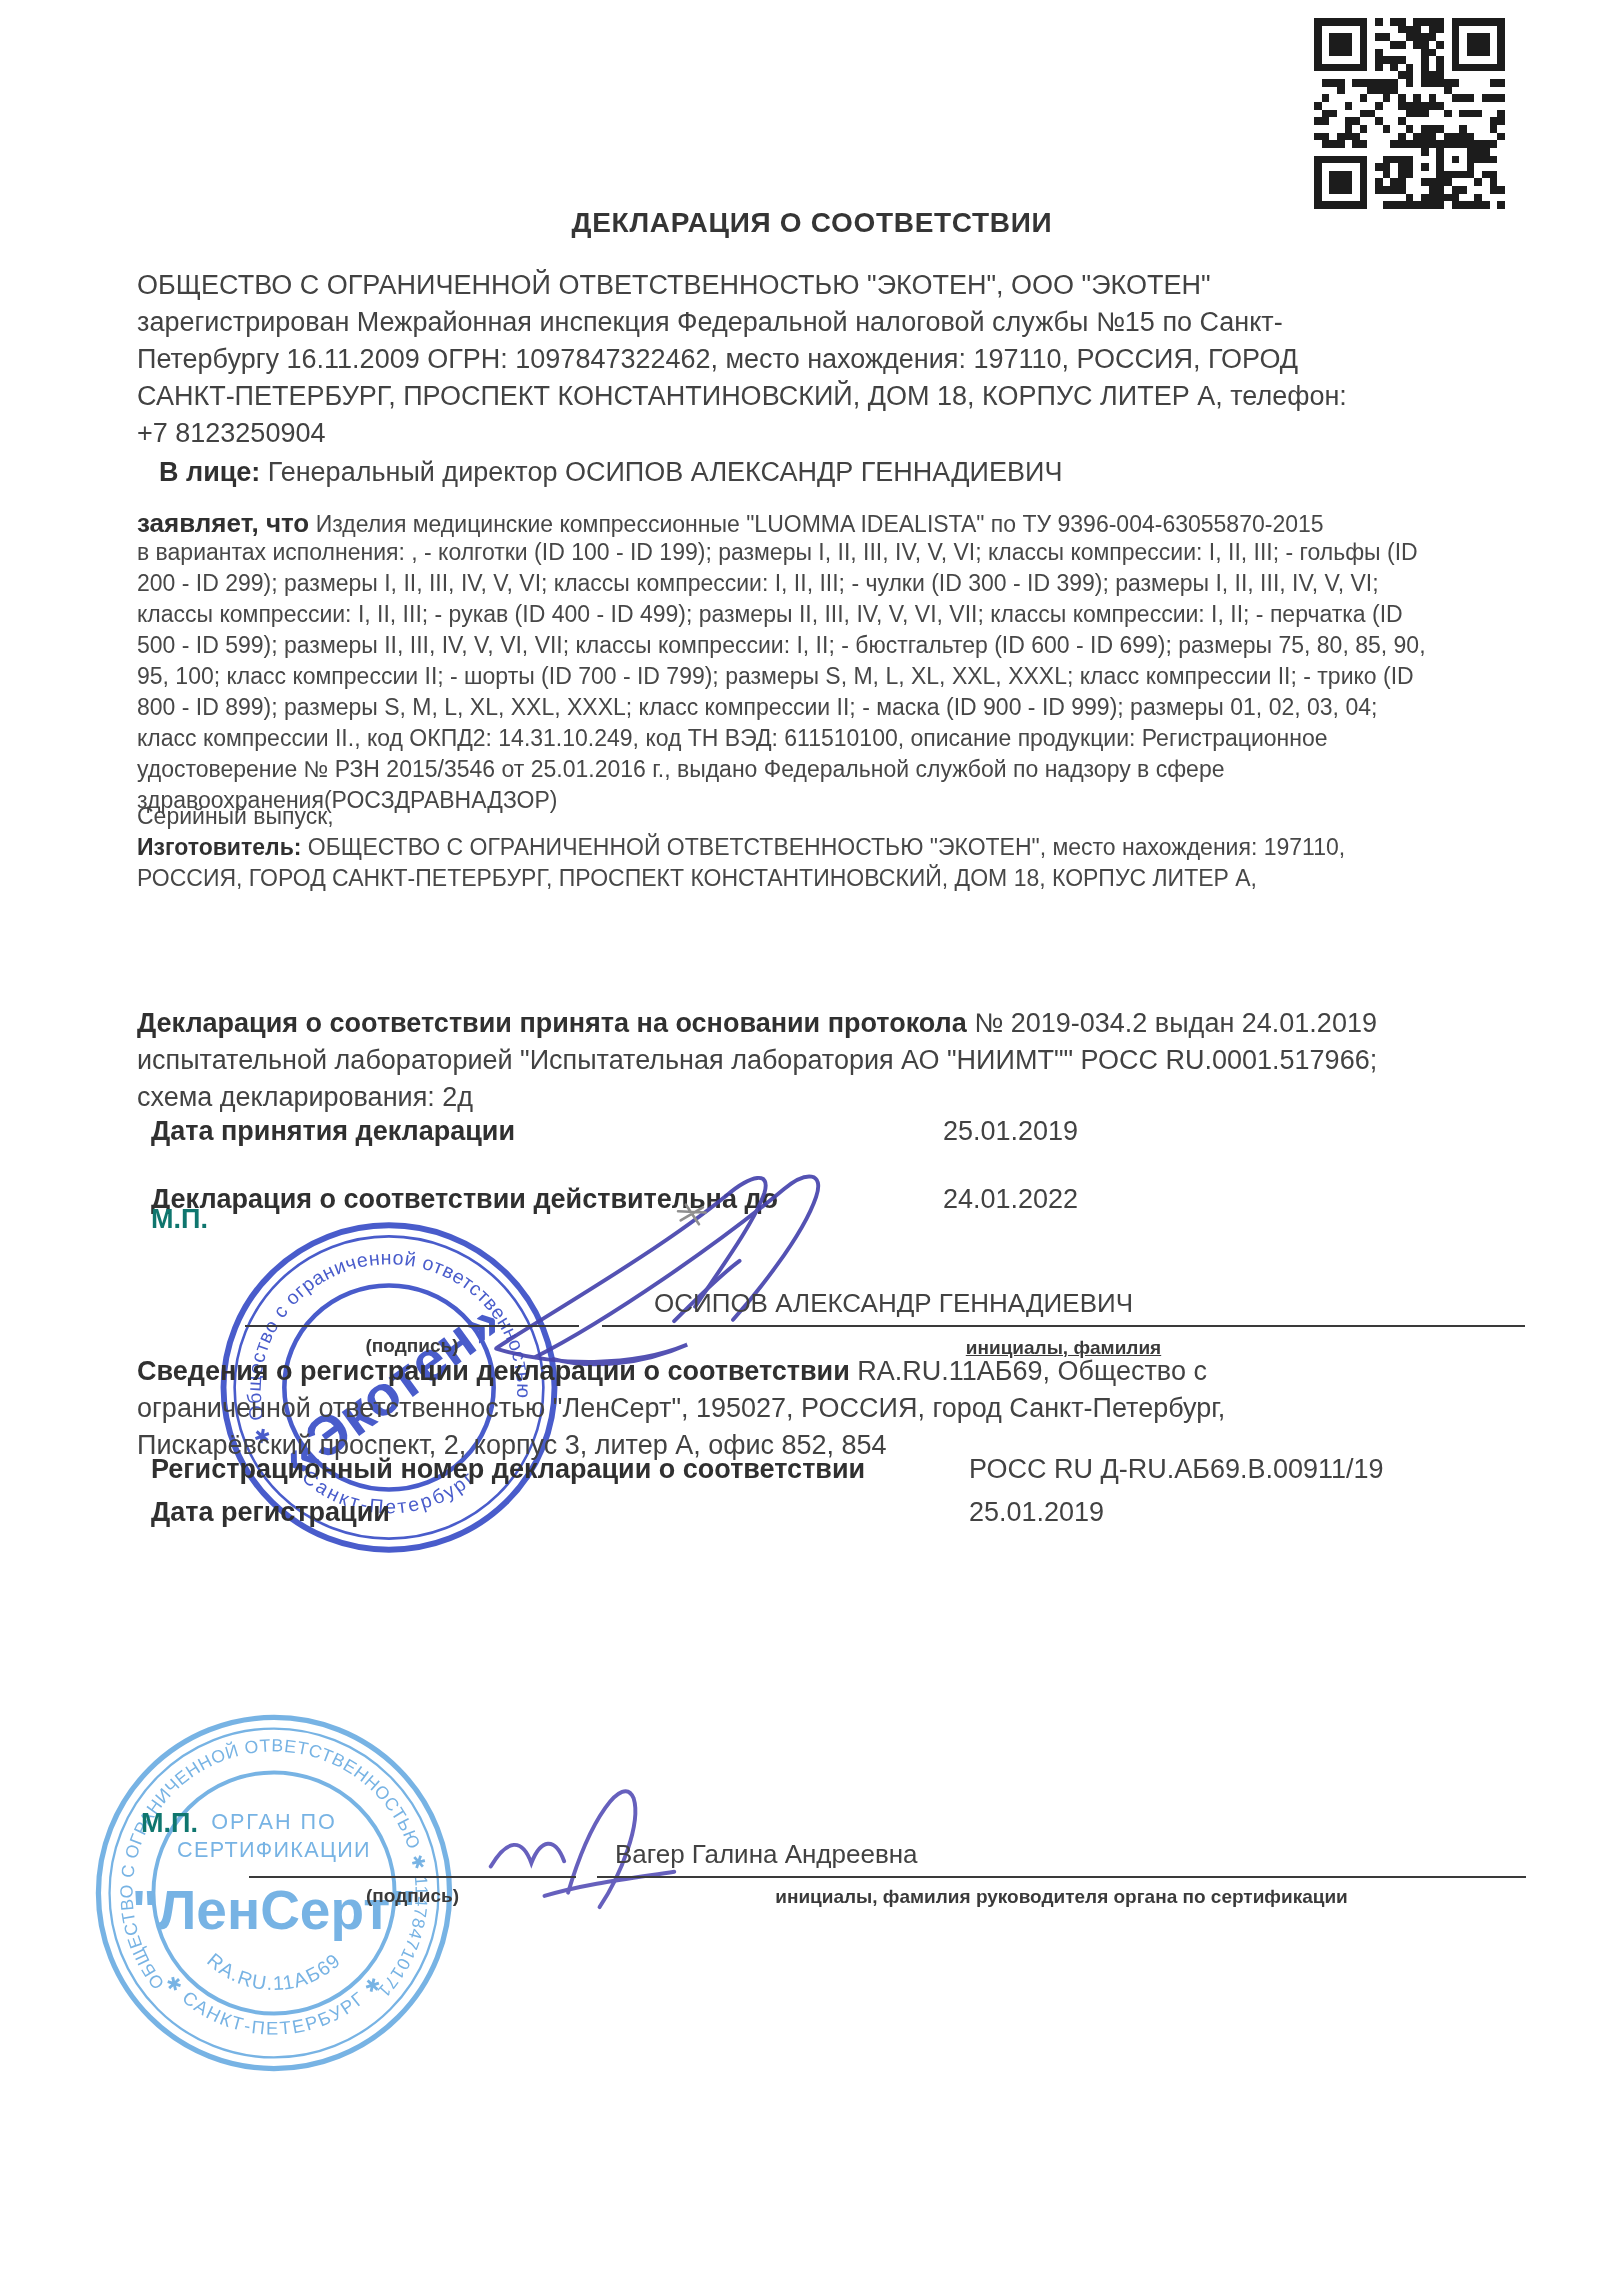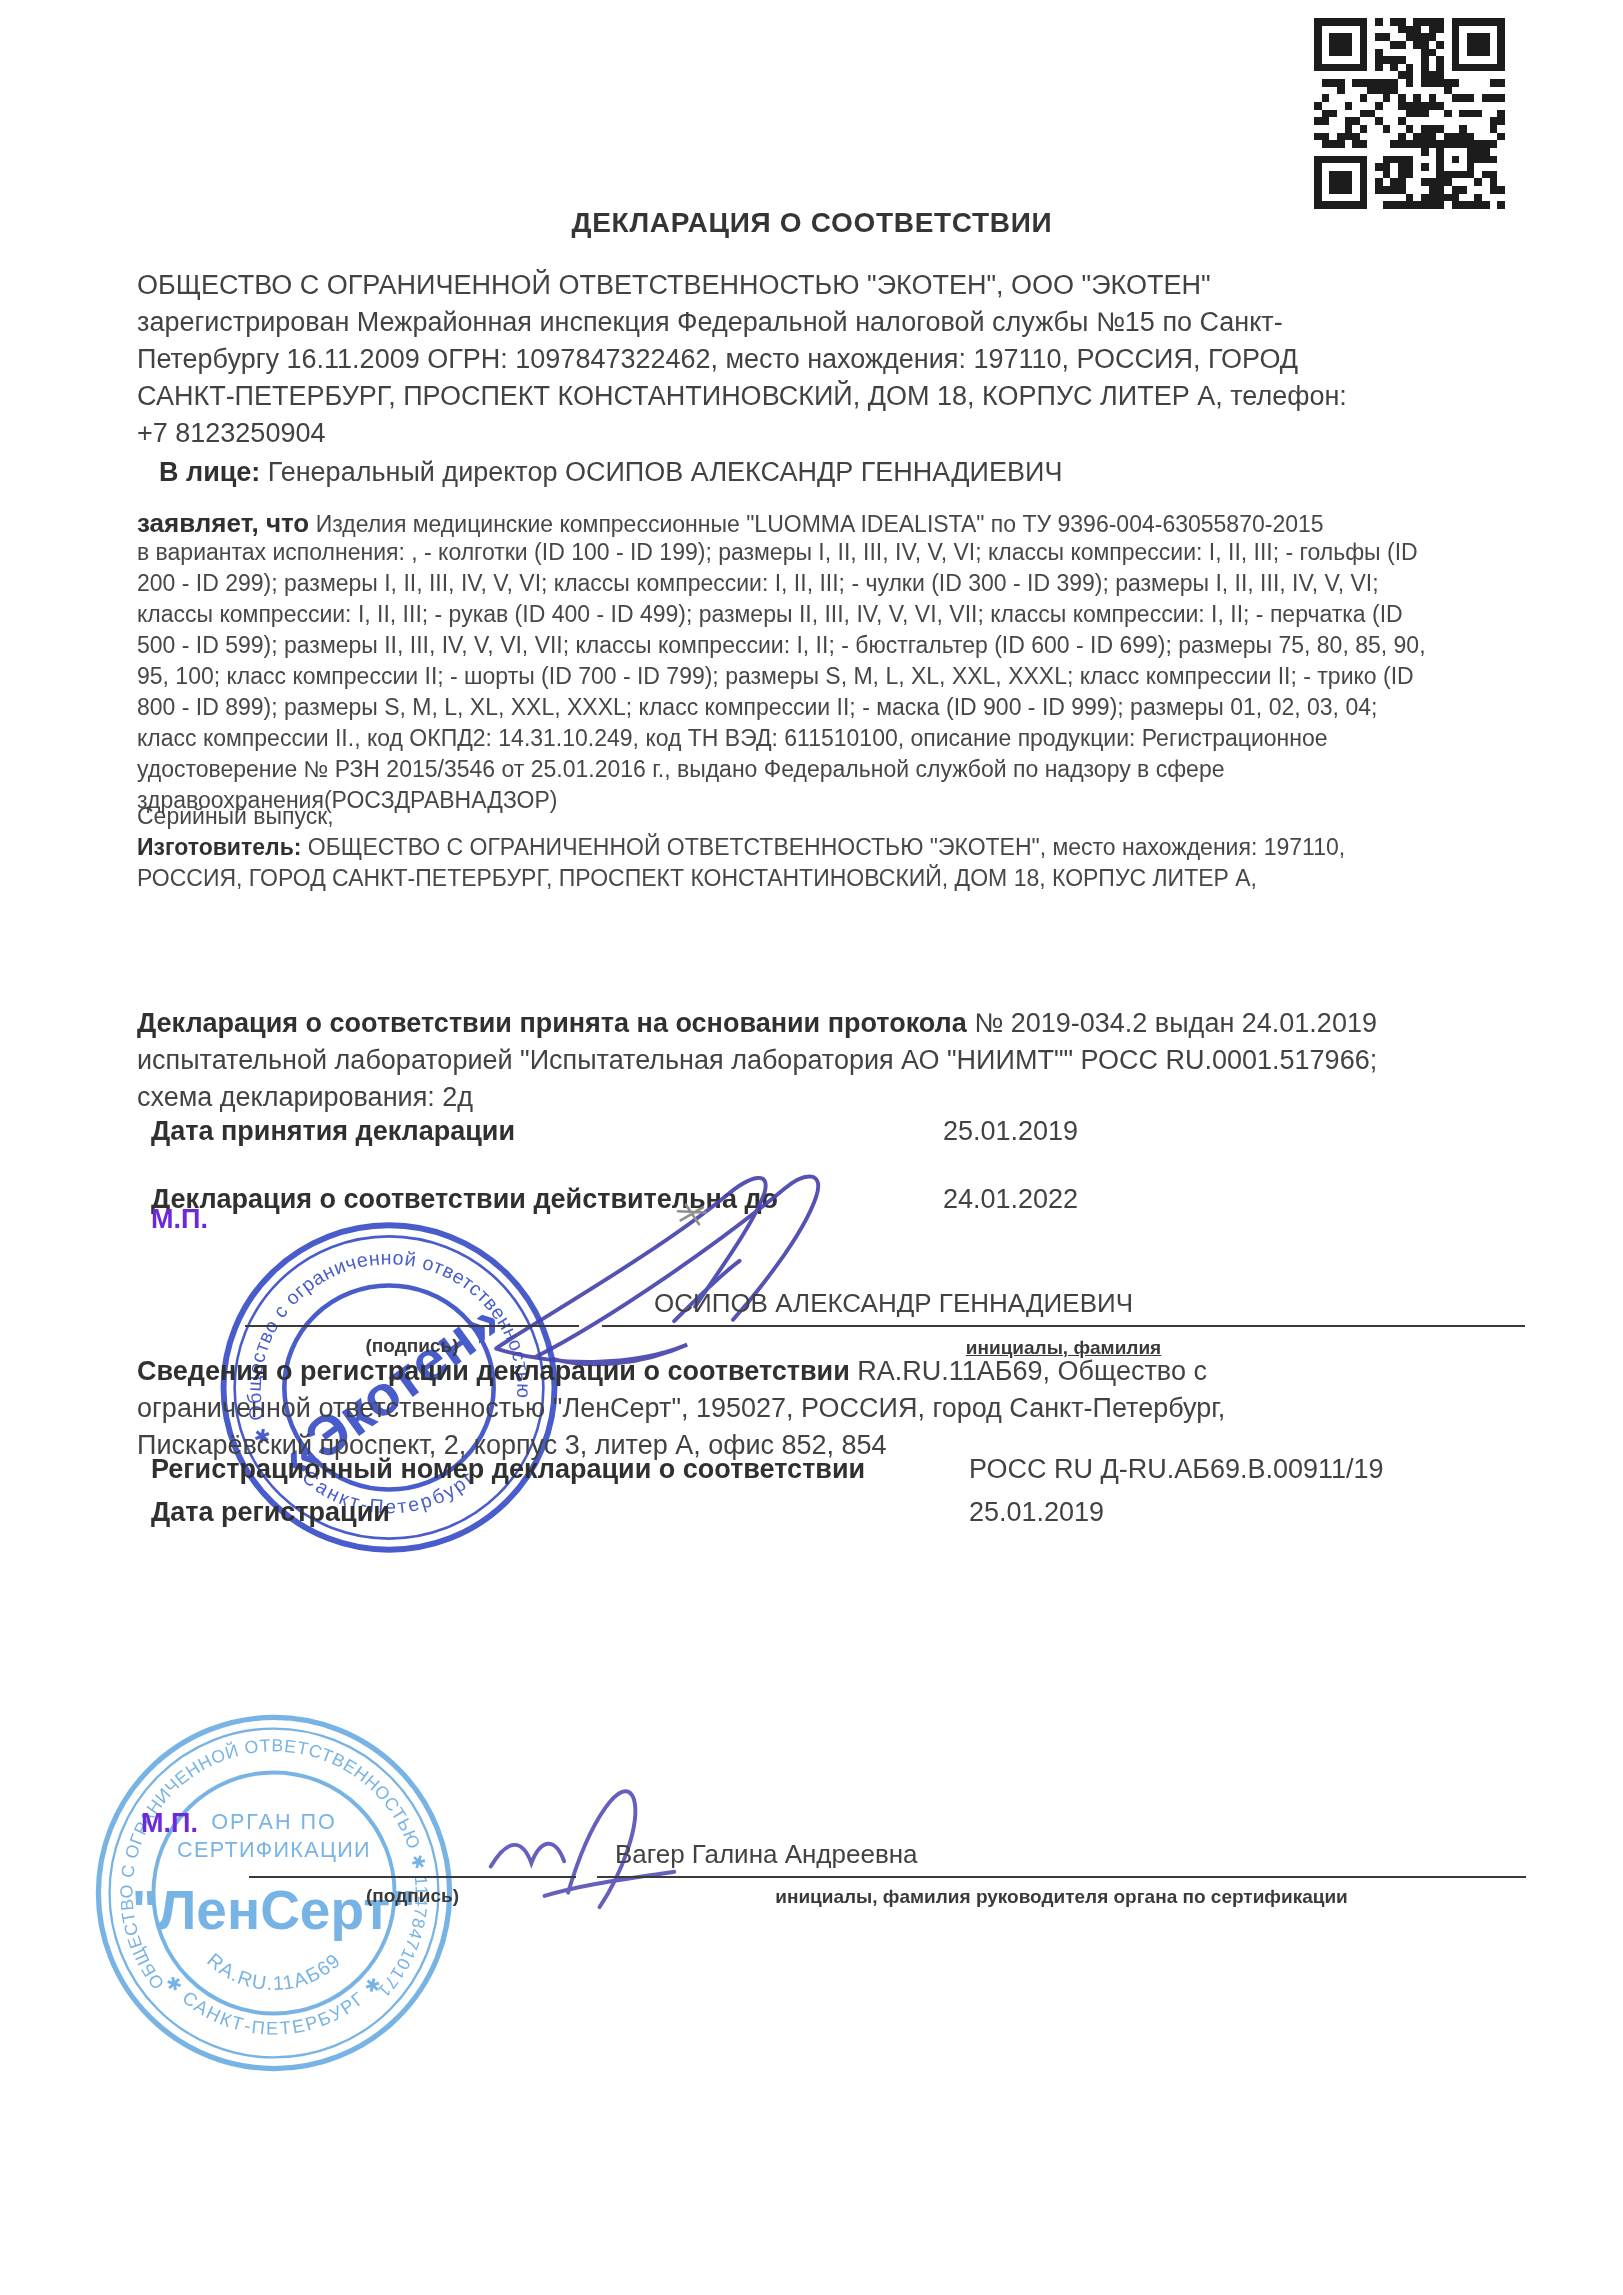--- a/index.html
+++ b/index.html
@@ -9,21 +9,21 @@
   .t-title{font-size:28px;font-weight:bold;color:#353535;letter-spacing:0.7px;}
   .t-body{font-size:27px;line-height:37px;color:#424242;}
   .t-small{font-size:23px;line-height:31px;color:#474747;}
   .pre{white-space:pre-line;}
   b,.b{font-weight:bold;color:#303030;}
   .row-lbl{font-weight:bold;color:#303030;font-size:27px;}
   .row-val{position:absolute;font-size:27px;color:#424242;}
   .sigline{border-top:2.6px solid #3a3a3a;height:0;}
   .sig-sub{font-size:19px;font-weight:bold;color:#3a3a3a;text-align:center;}
   .name{font-size:26px;color:#424242;}
-  .mp{font-size:27px;font-weight:bold;color:#6d28d9;}
+  .mp{font-size:27px;font-weight:bold;color:#0f766e;}
   svg text{font-family:"Liberation Sans",sans-serif;}
   .stamp{mix-blend-mode:multiply;}
 </style>
 </head>
 <body>
 
 <div id="page">
 
   <svg id="qr" class="abs" style="left:1314px;top:18.3px;" width="191" height="191" viewBox="0 0 292 292" shape-rendering="crispEdges">
       <rect x="0.00" y="0.00" width="11.68" height="11.68" fill="#1c1c1c"></rect>

